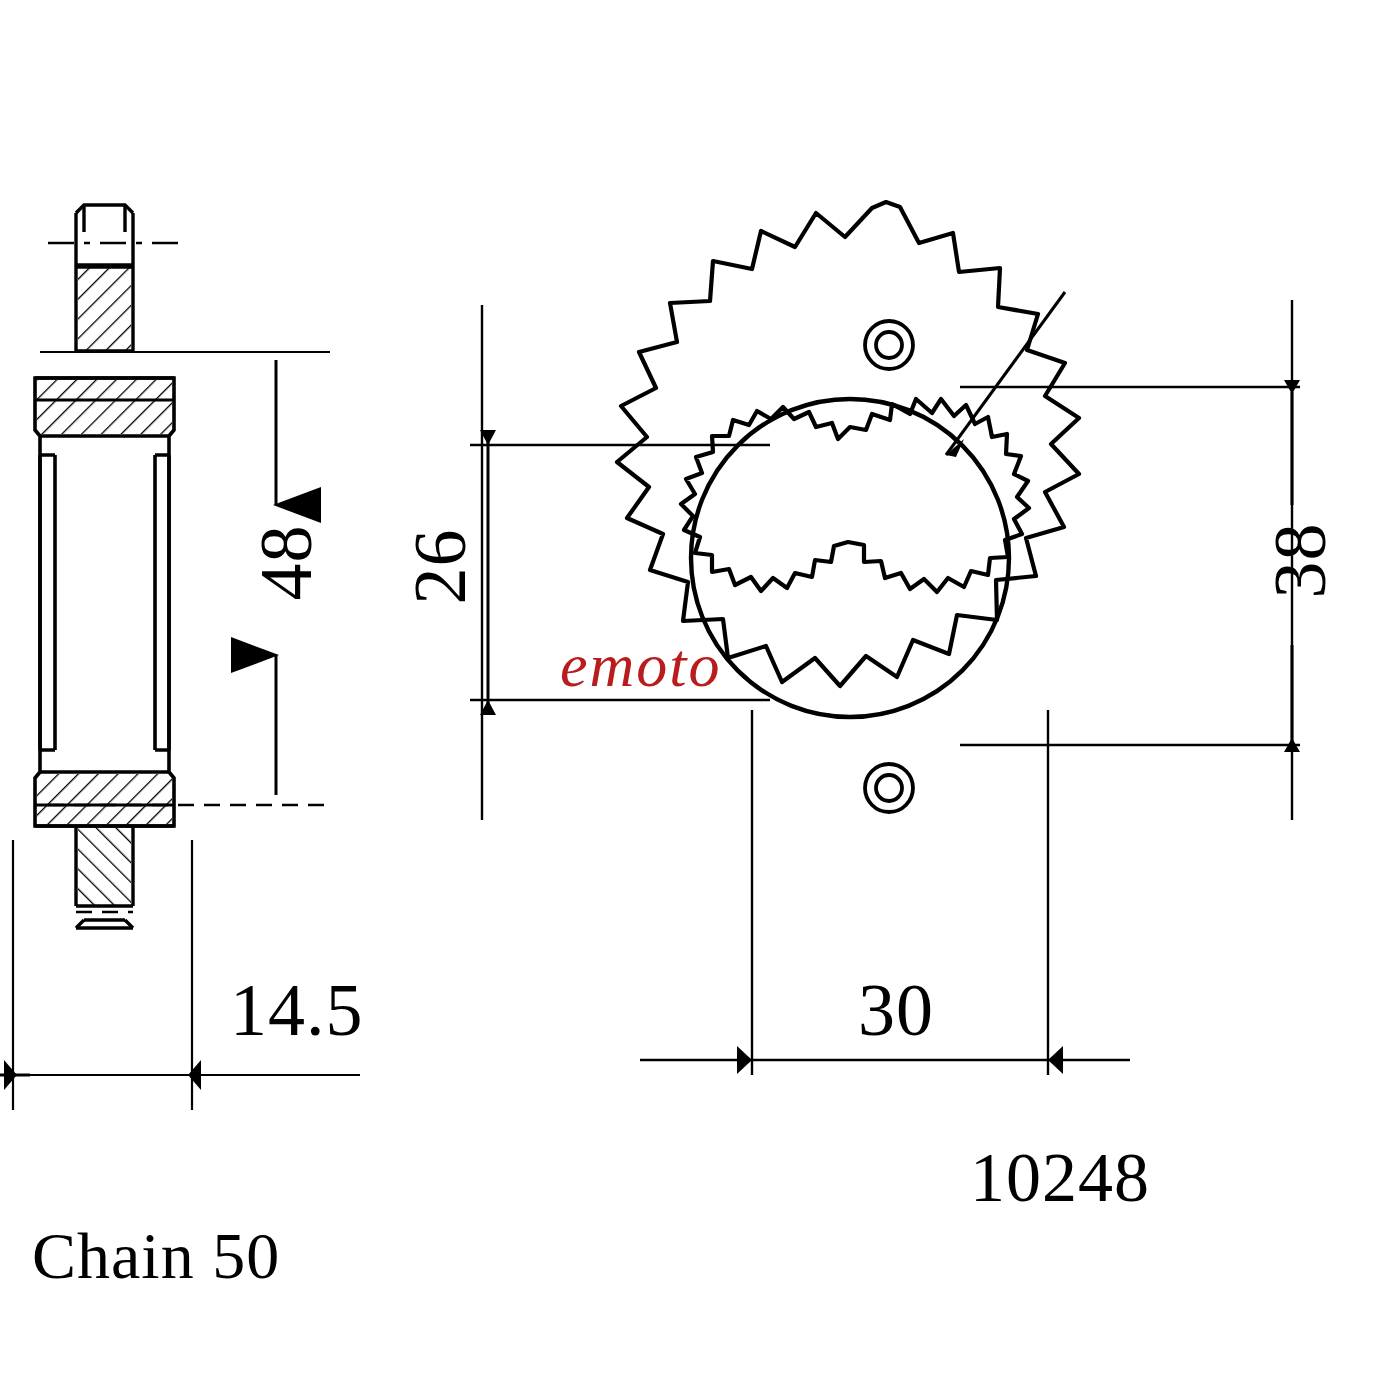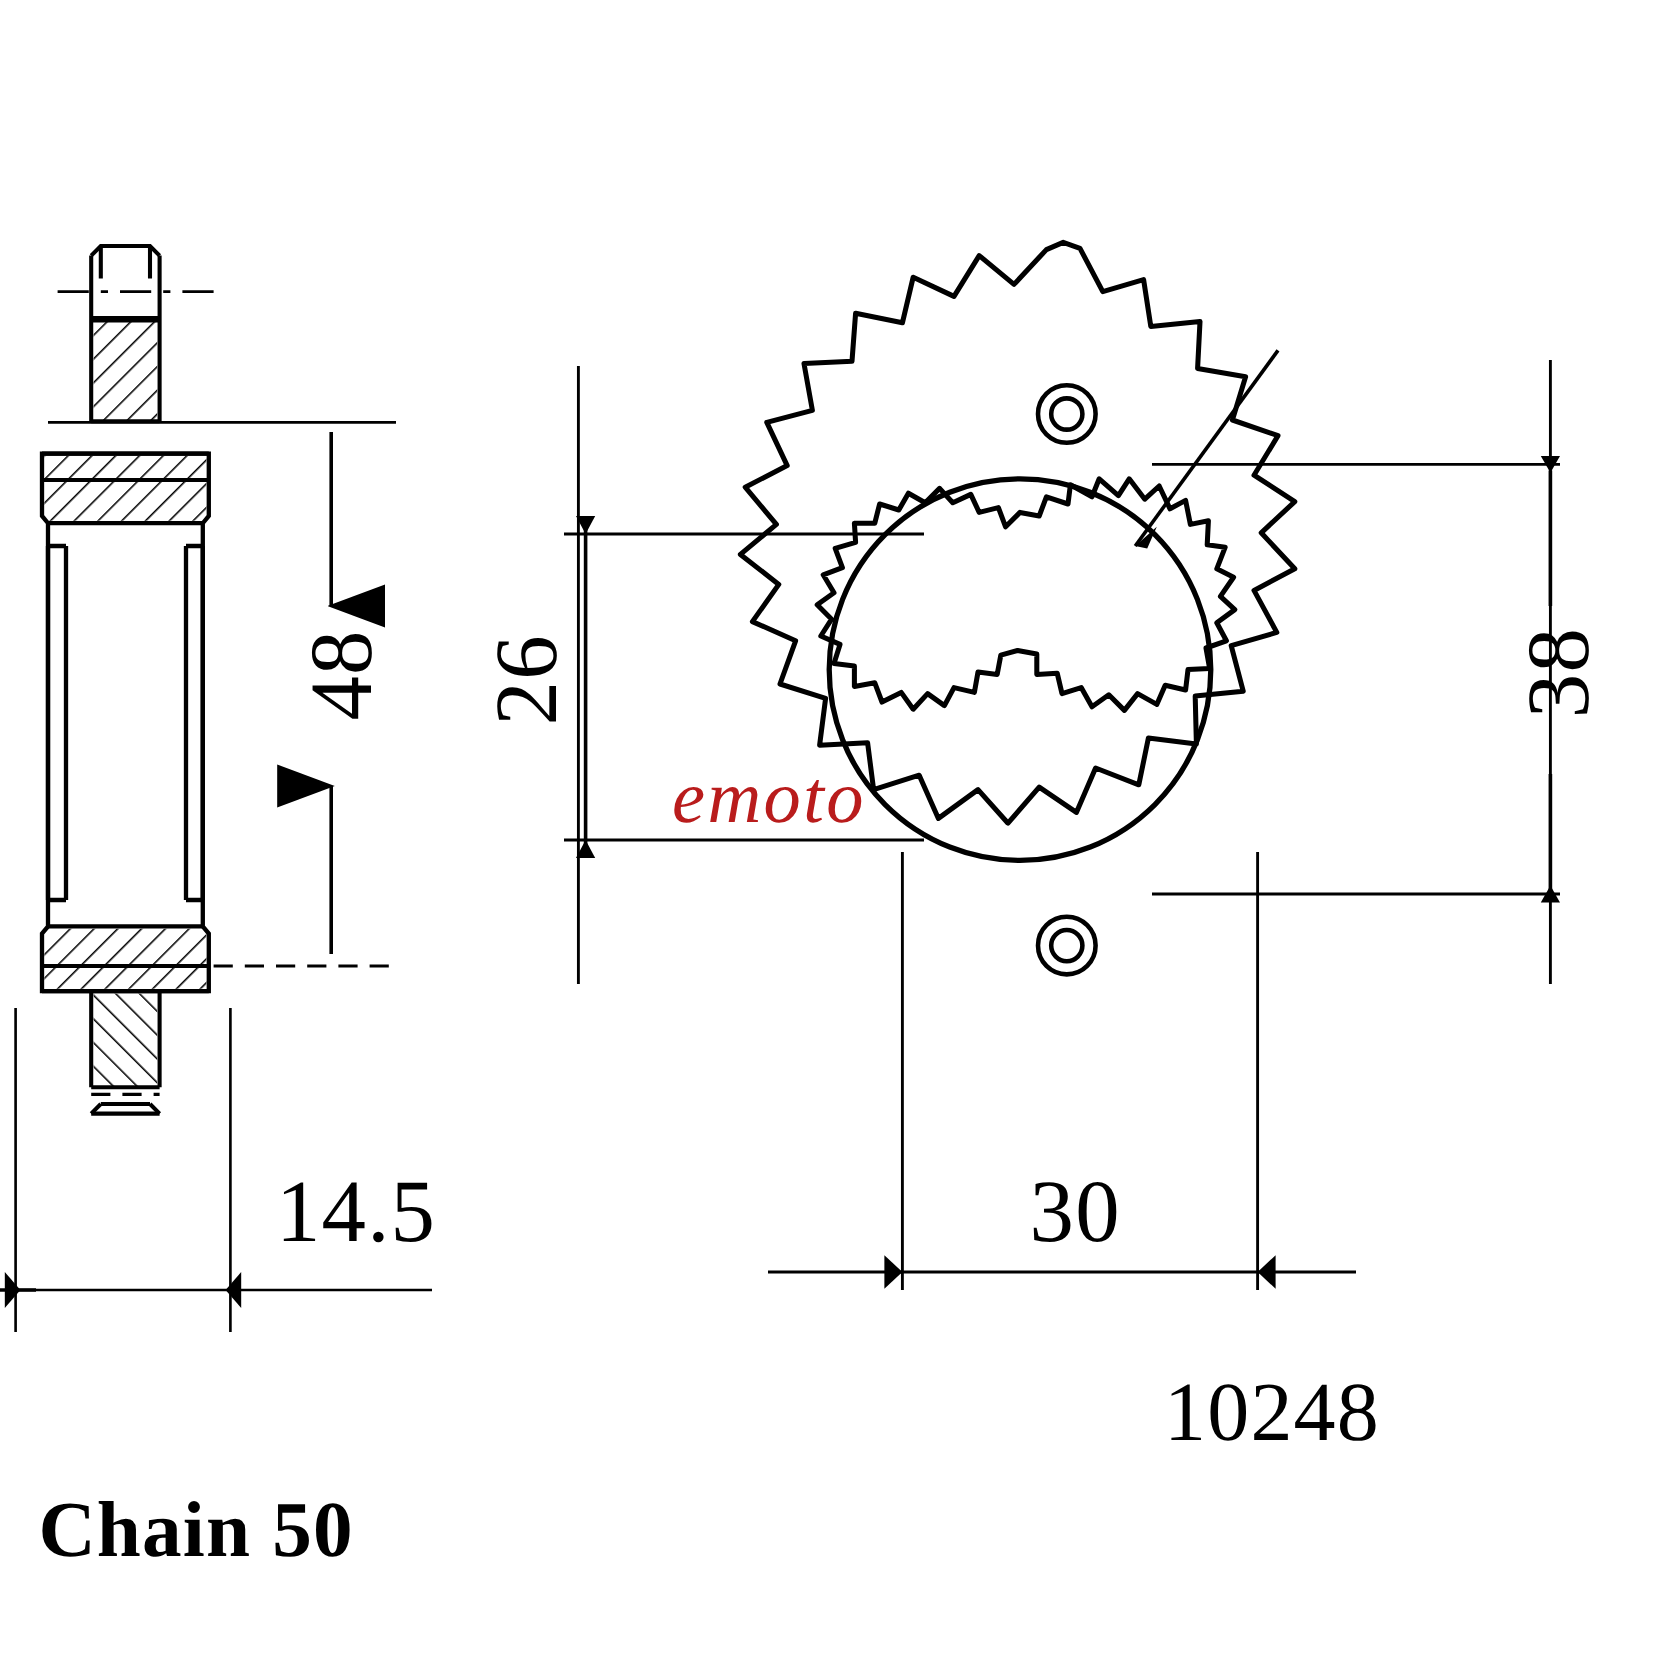--- a/index.html
+++ b/index.html
@@ -42,23 +42,22 @@
   #label-145 {
     left: 230px;
     top: 968px;
     font-size: 74px;
     text-align: right;
   }
   #label-chain {
     left: 32px;
     top: 1218px;
     font-size: 66px;
-    font-weight: bold;
+    font-weight: normal;
     font-family: "Liberation Serif", serif;
-    margin-top: 20px;
   }
   #label-26 {
     left: 402px;
     top: 524px;
     font-size: 74px;
   }
   #label-z13 {
     left: 1055px;
     top: 222px;
     font-size: 74px;

